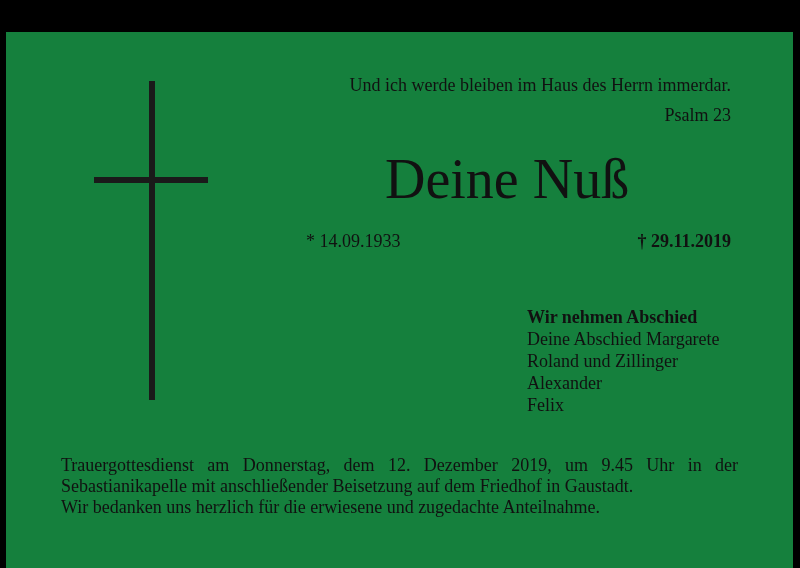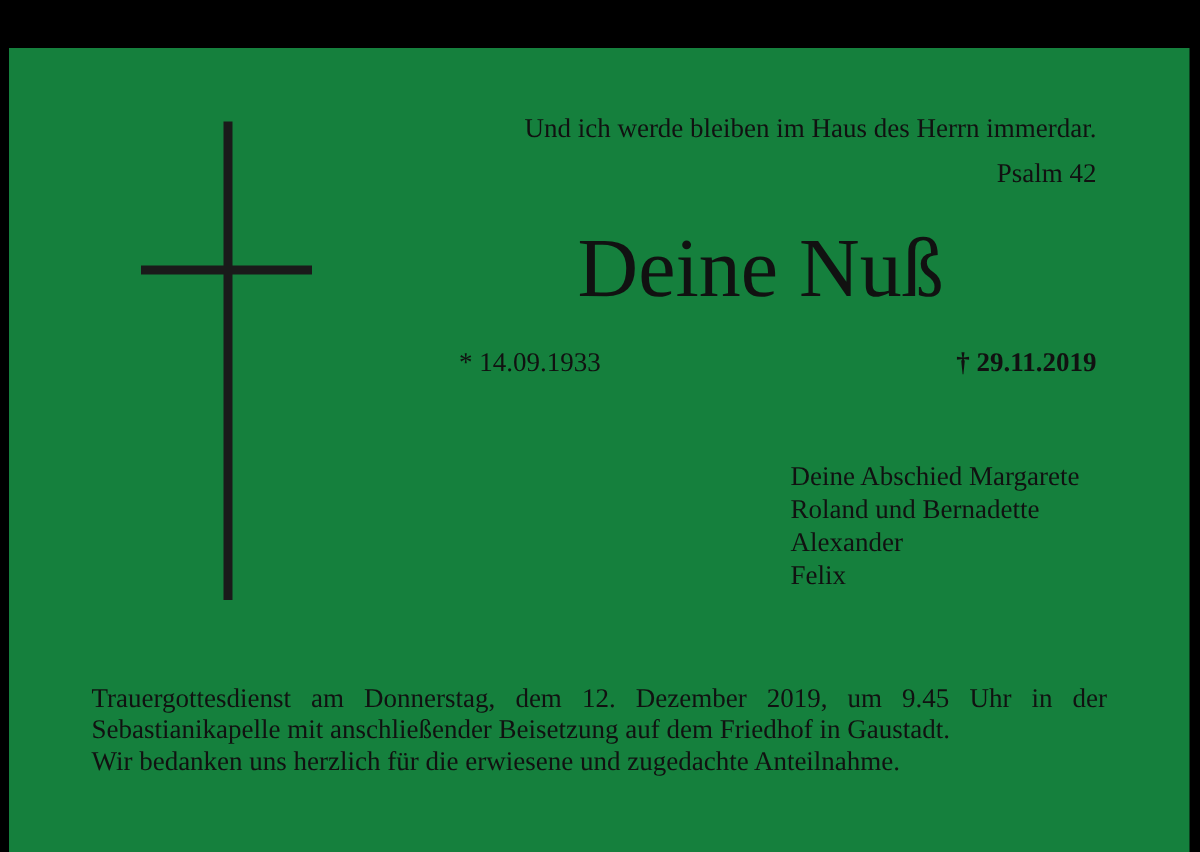--- a/index.html
+++ b/index.html
@@ -80,30 +80,31 @@
     .closing p.just { text-align-last: justify; }
   </style>
 </head>
 <body>
 
 <div class="card">
   <div class="cross-v"></div>
   <div class="cross-h"></div>
 
   <div class="verse">Und ich werde bleiben im Haus des Herrn immerdar.</div>
-  <div class="psalm">Psalm 42</div>
+  <div class="psalm">Psalm 23</div>
 
   <div class="name">Deine Nuß</div>
 
   <div class="born">* 14.09.1933</div>
   <div class="died">† 29.11.2019</div>
 
   <div class="mourners">
+    <div class="heading">Wir nehmen Abschied</div>
     <div>Deine Abschied Margarete</div>
-    <div>Roland und Bernadette</div>
+    <div>Roland und Zillinger</div>
     <div>Alexander</div>
     <div>Felix</div>
   </div>
 
   <div class="closing">
     <p class="just">Trauergottesdienst am Donnerstag, dem 12. Dezember 2019, um 9.45 Uhr in der</p>
     <p>Sebastianikapelle mit anschließender Beisetzung auf dem Friedhof in Gaustadt.</p>
     <p>Wir bedanken uns herzlich für die erwiesene und zugedachte Anteilnahme.</p>
   </div>
 </div>

